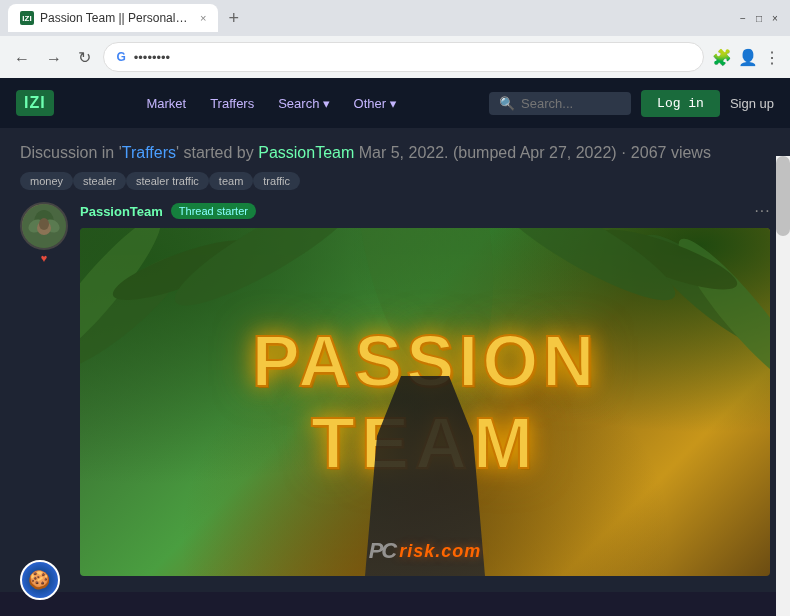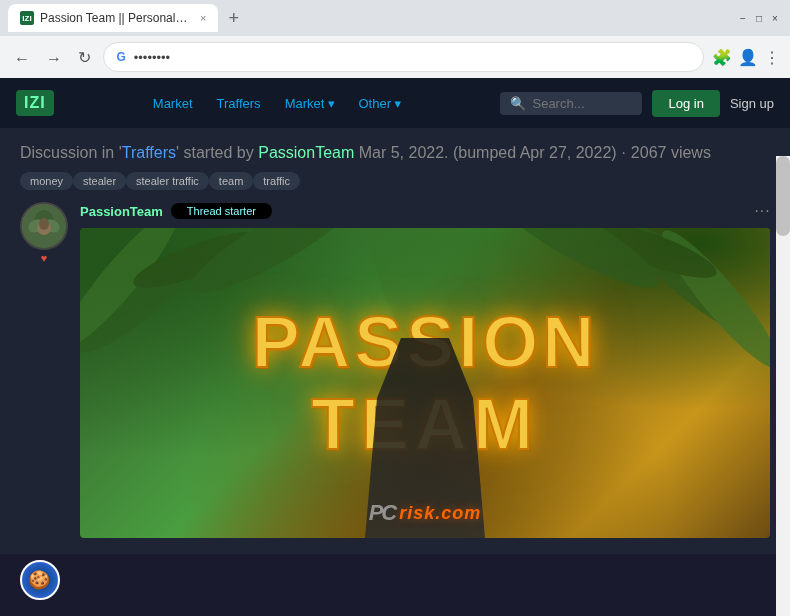--- a/index.html
+++ b/index.html
@@ -45,34 +45,34 @@
     .site-nav {
       display: flex; align-items: center; justify-content: space-between;
       background: #111827; padding: 0 16px; height: 50px;
     }
     .nav-logo {
       background: #1a6b3c; color: #6dffb0; font-size: 16px; font-weight: bold;
       padding: 4px 8px; border-radius: 4px; letter-spacing: 1px;
     }
     .nav-links { display: flex; align-items: center; gap: 4px; }
     .nav-link {
-      color: #0ea5e9; font-size: 13px; padding: 6px 10px; cursor: pointer;
+      color: #c4b5fd; font-size: 13px; padding: 6px 10px; cursor: pointer;
       display: flex; align-items: center; gap: 3px;
     }
     .nav-dot { width: 6px; height: 6px; background: #e74c3c; border-radius: 50%; margin-left: 2px; }
     .nav-right { display: flex; align-items: center; gap: 10px; }
     .search-bar {
       display: flex; align-items: center; gap: 6px;
       background: #2d3748; border-radius: 4px; padding: 4px 10px;
     }
     .search-icon-nav { color: #888; font-size: 13px; }
     .search-input-nav { background: none; border: none; color: #ccc; font-size: 13px; width: 100px; outline: none; }
     .login-btn {
       background: #1a6b3c; color: #fff; border: none; border-radius: 4px;
-      padding: 6px 16px; font-size: 13px; cursor: pointer;
+      padding: 6px 16px; font-size: 13px; cursor: pointer; font-family: Liberation Mono, monospace;
     }
     .signup-btn { color: #ccc; font-size: 13px; cursor: pointer; background: none; border: none; }
 
     
     .page-content { background: #1e2433; padding: 16px 20px; }
     .post-title { color: #e0e0e0; font-size: 18px; font-weight: bold; margin-bottom: 6px; }
     .post-meta { font-size: 16px; color: #888; margin-bottom: 10px; }
     .post-meta .traffers { color: #4a9eff; cursor: pointer; }
     .post-meta .author { color: #6dffb0; cursor: pointer; }
     .tags { display: flex; margin-bottom: 12px; flex-wrap: wrap; }
@@ -88,30 +88,30 @@
       width: 48px; height: 48px; border-radius: 50%;
       background: linear-gradient(135deg, #8B7355 0%, #4a6741 50%, #3d5c34 100%);
       display: flex; align-items: center; justify-content: center;
       font-size: 20px; overflow: hidden; border: 2px solid #444;
     }
     .avatar-heart { color: #e74c3c; font-size: 11px; text-align: center; margin-top: 2px; }
     .post-body { flex: 1; }
     .post-header { display: flex; align-items: center; gap: 8px; margin-bottom: 8px; justify-content: space-between; }
     .post-username { color: #6dffb0; font-size: 13px; font-weight: bold; cursor: pointer; }
     .thread-badge {
-      background: #000000; color: #8ff; font-size: 11px;
-      padding: 2px 16px; border-radius: 8px;
+      background: #15803d; color: #8ff; font-size: 11px;
+      padding: 2px 8px; border-radius: 8px;
     }
     .post-options { color: #888; font-size: 16px; cursor: pointer; }
     .post-image-container {
       width: 100%; border-radius: 4px; overflow: hidden;
       position: relative;
     }
     .passion-team-image {
-      width: 100%; height: 310px;
+      width: 100%; height: 348px;
       background: linear-gradient(135deg, #2d5a27 0%, #3d7a35 20%, #4a9e40 40%, #8b6914 60%, #c8961a 80%, #6b4c12 100%);
       position: relative; display: flex; flex-direction: column;
       align-items: center; justify-content: center; overflow: hidden;
     }
     .palm-overlay {
       position: absolute; top: 0; left: 0; width: 100%; height: 100%;
       background:
         radial-gradient(ellipse at 10% 10%, rgba(30,80,20,0.8) 0%, transparent 50%),
         radial-gradient(ellipse at 90% 5%, rgba(20,70,15,0.9) 0%, transparent 40%),
         radial-gradient(ellipse at 50% 90%, rgba(100,70,10,0.7) 0%, transparent 50%);
@@ -205,21 +205,21 @@
   </div>
 </div>
 
 <div class="site-wrapper" style="position:relative;">
 
   <div class="site-nav">
     <div class="nav-logo">IZI</div>
     <div class="nav-links">
       <span class="nav-link">Market</span>
       <span class="nav-link">Traffers</span>
-      <span class="nav-link">Market ▾</span>
+      <span class="nav-link">Search ▾</span>
       <span class="nav-link">Other ▾</span>
     </div>
     <div class="nav-right">
       <div class="search-bar">
         <span class="search-icon-nav">🔍</span>
         <input class="search-input-nav" placeholder="Search..." type="text" style="">
       </div>
       <button class="login-btn">Log in</button>
       <button class="signup-btn">Sign up</button>
     </div>

